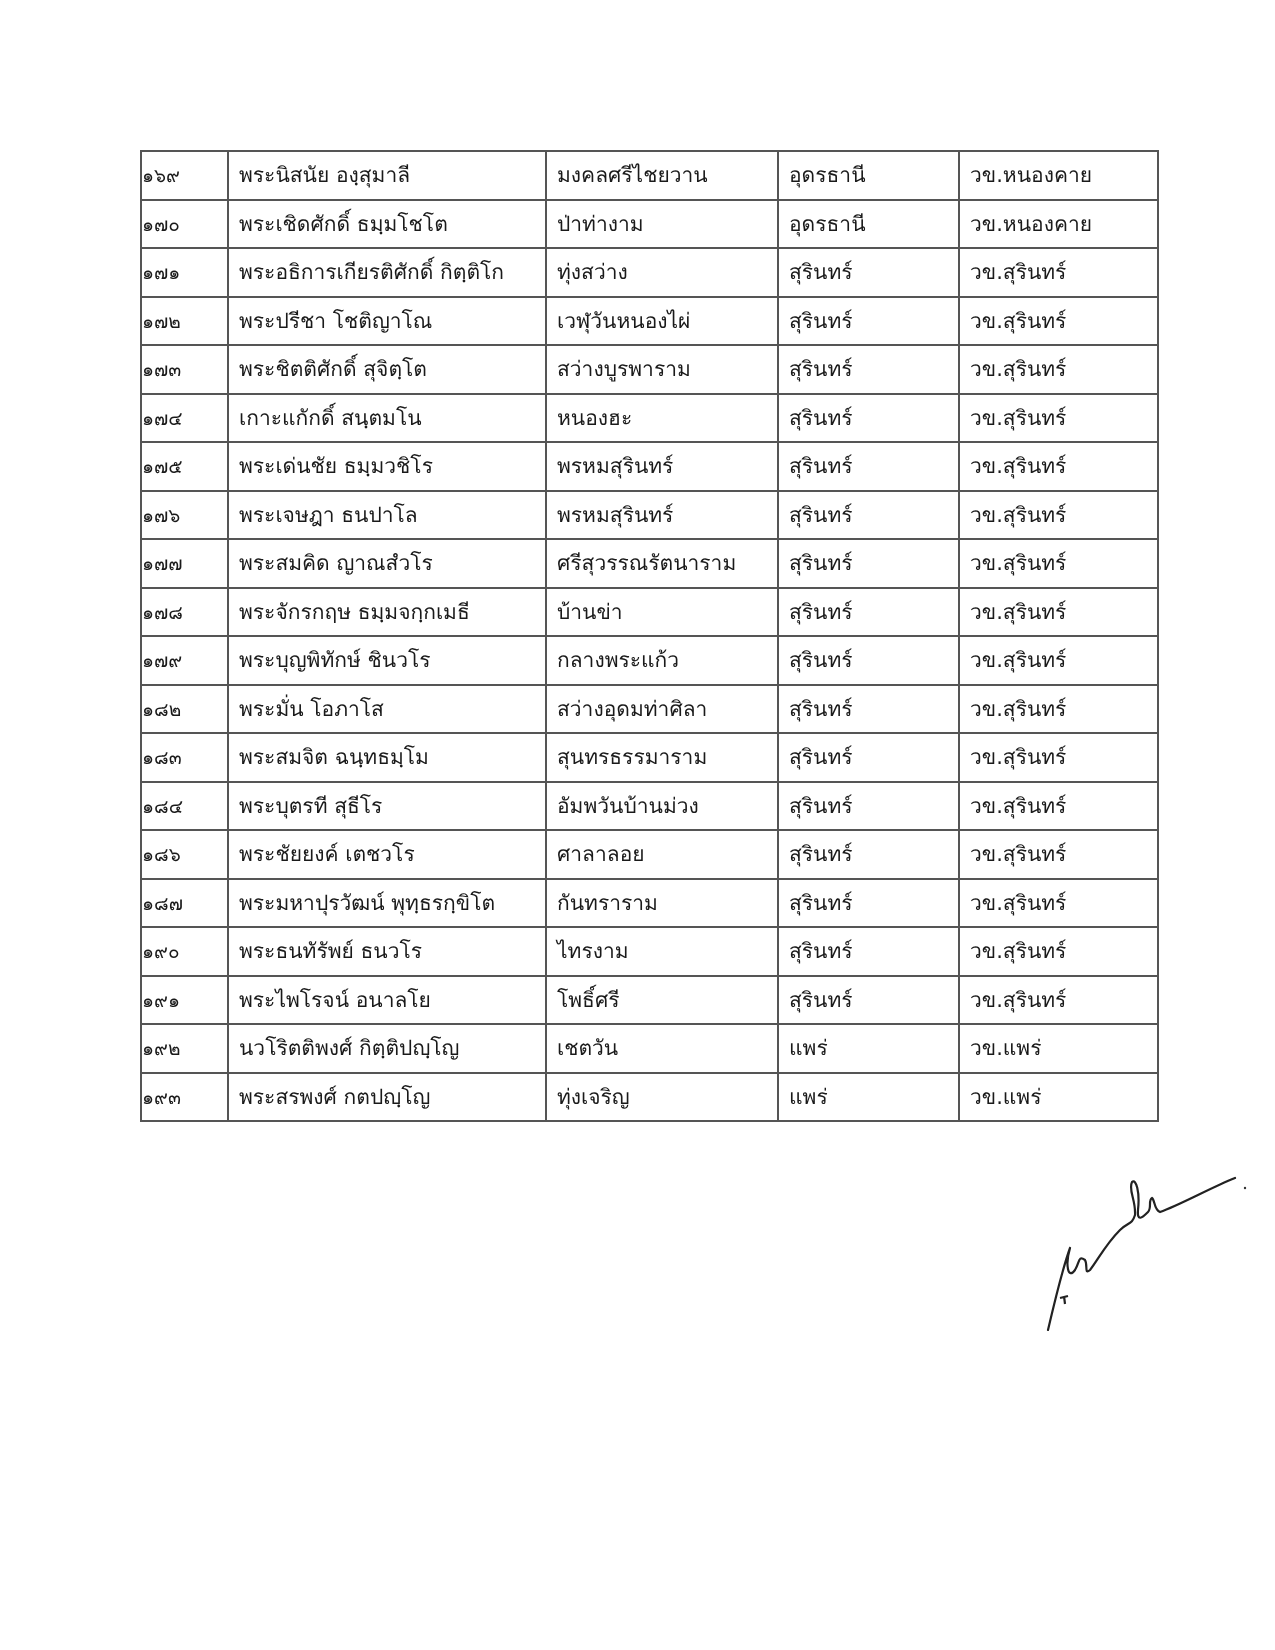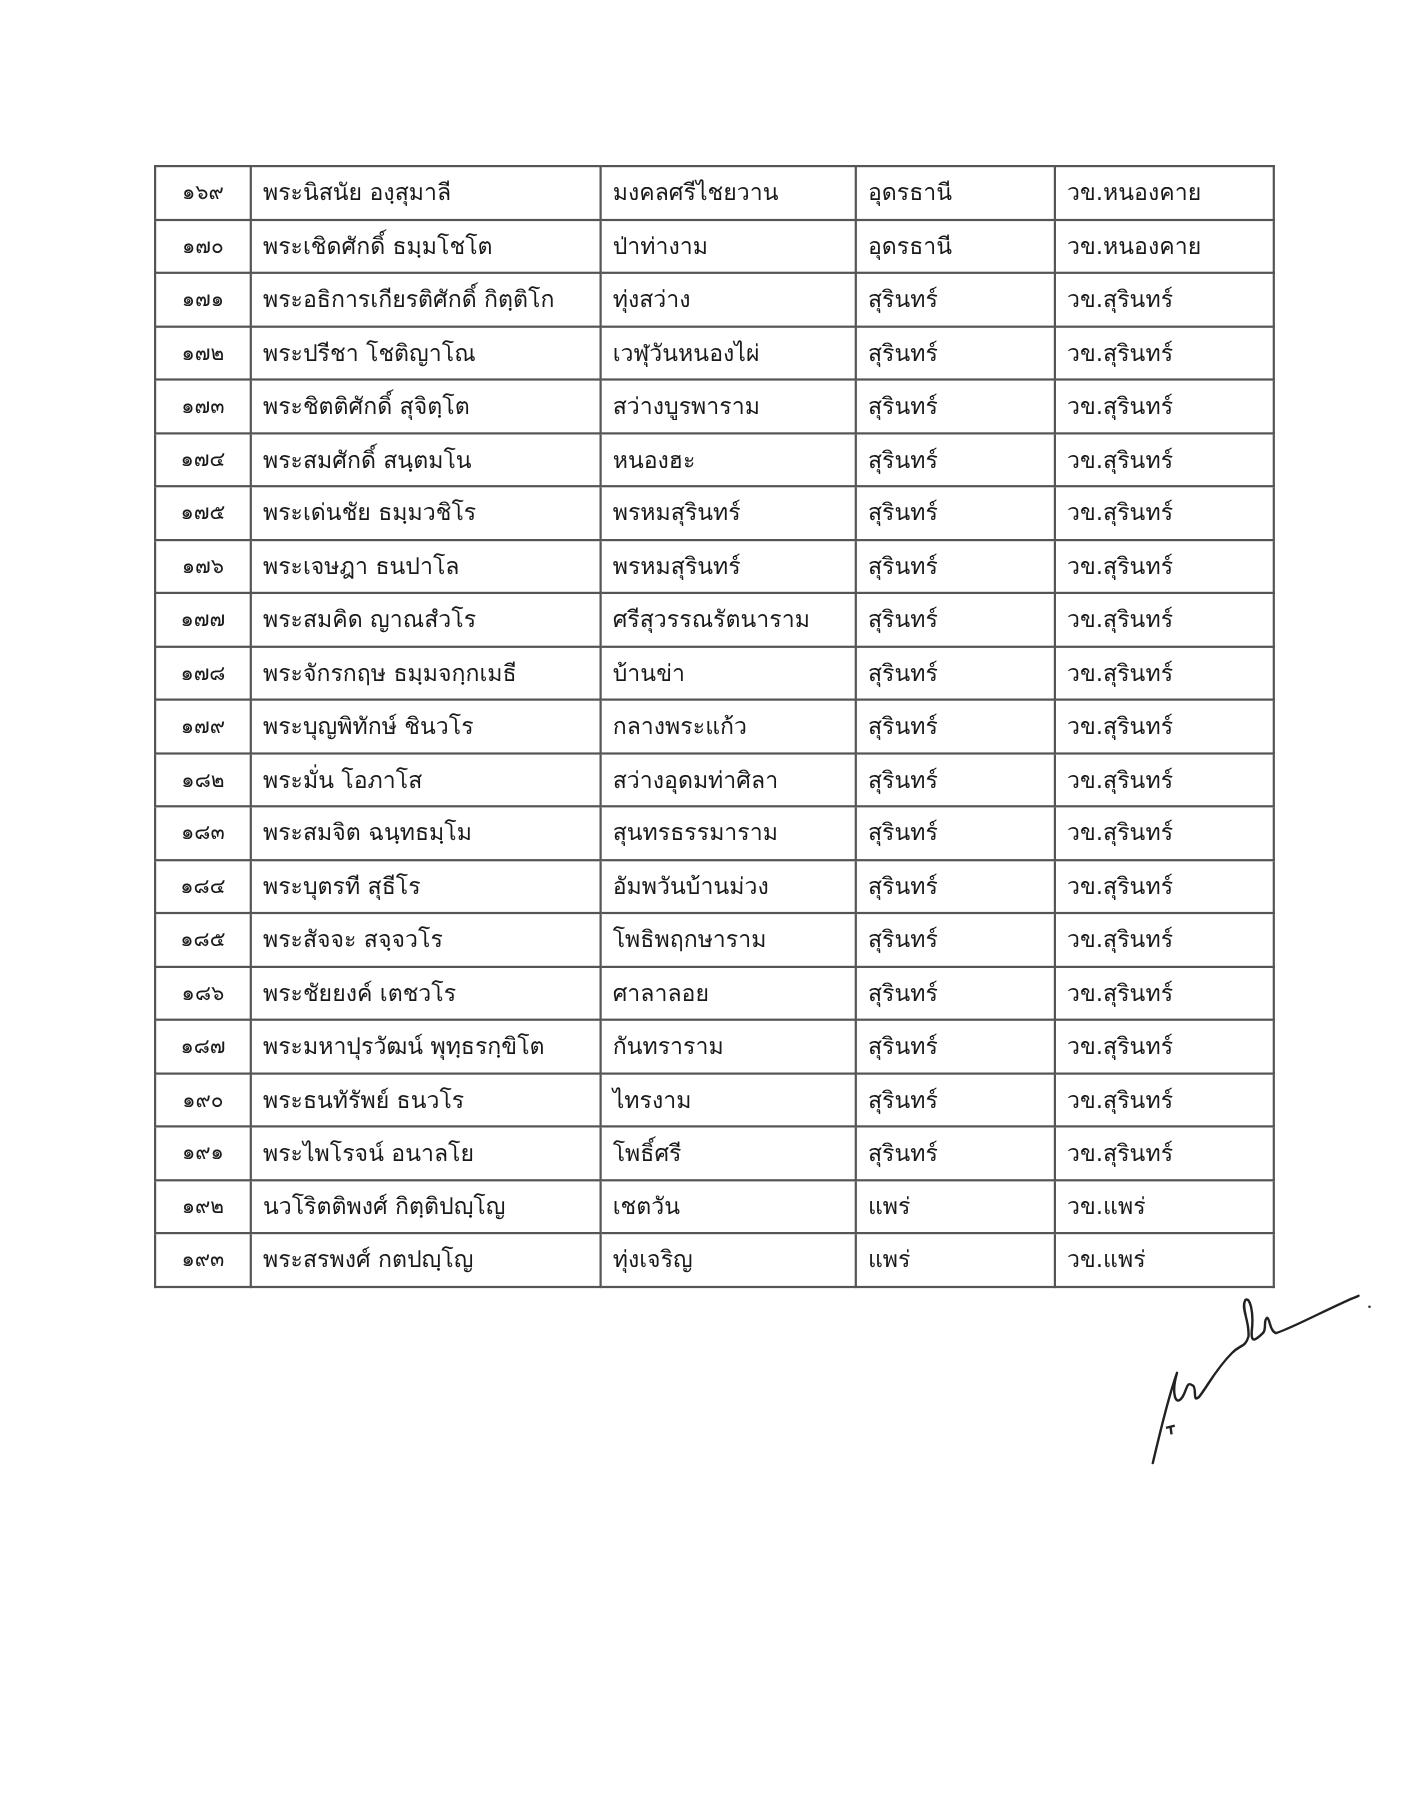--- a/index.html
+++ b/index.html
@@ -4,21 +4,21 @@
   <style>
     html, body { margin: 0; padding: 0; background: #ffffff; }
     body { width: 1275px; height: 1650px; position: relative; overflow: hidden;
            font-family: "DejaVu Sans", "Liberation Sans", sans-serif; color: #1a1a1a; }
     .page { position: absolute; left: 0; top: 0; width: 1275px; height: 1650px; }
     table.roster { position: absolute; left: 140px; top: 150px; width: 1017px;
                    border-collapse: collapse; table-layout: fixed; }
     table.roster td { border: 2px solid #555; height: 46.5px; padding: 0 10px;
                       font-size: 21px; line-height: 24px; vertical-align: middle;
                       white-space: nowrap; overflow: hidden; }
-    table.roster td.num { text-align: center; font-size: 19px; padding: 0; }
+    table.roster td.num { font-size: 19px; padding: 0; }
     col.c-num { width: 87px; }
     col.c-name { width: 318px; }
     col.c-temple { width: 232px; }
     col.c-prov { width: 181px; }
     col.c-office { width: 199px; }
     .sig { position: absolute; left: 1040px; top: 1170px; width: 230px; height: 180px; pointer-events: none; }
   </style>
 </head>
 <body>
 
@@ -62,21 +62,21 @@
         </tr>
         <tr>
           <td class="num">๑๗๓</td>
           <td>พระชิตติศักดิ์ สุจิตฺโต</td>
           <td>สว่างบูรพาราม</td>
           <td>สุรินทร์</td>
           <td>วข.สุรินทร์</td>
         </tr>
         <tr>
           <td class="num">๑๗๔</td>
-          <td>พระสมศักดิ์ สนฺตมโน</td>
+          <td>เกาะแกักดิ์ สนฺตมโน</td>
           <td>หนองฮะ</td>
           <td>สุรินทร์</td>
           <td>วข.สุรินทร์</td>
         </tr>
         <tr>
           <td class="num">๑๗๕</td>
           <td>พระเด่นชัย ธมฺมวชิโร</td>
           <td>พรหมสุรินทร์</td>
           <td>สุรินทร์</td>
           <td>วข.สุรินทร์</td>
@@ -124,27 +124,20 @@
           <td>วข.สุรินทร์</td>
         </tr>
         <tr>
           <td class="num">๑๘๔</td>
           <td>พระบุตรที สุธีโร</td>
           <td>อัมพวันบ้านม่วง</td>
           <td>สุรินทร์</td>
           <td>วข.สุรินทร์</td>
         </tr>
         <tr>
-          <td class="num">๑๘๕</td>
-          <td>พระสัจจะ สจฺจวโร</td>
-          <td>โพธิพฤกษาราม</td>
-          <td>สุรินทร์</td>
-          <td>วข.สุรินทร์</td>
-        </tr>
-        <tr>
           <td class="num">๑๘๖</td>
           <td>พระชัยยงค์ เตชวโร</td>
           <td>ศาลาลอย</td>
           <td>สุรินทร์</td>
           <td>วข.สุรินทร์</td>
         </tr>
         <tr>
           <td class="num">๑๘๗</td>
           <td>พระมหาปุรวัฒน์ พุทฺธรกฺขิโต</td>
           <td>กันทราราม</td>

